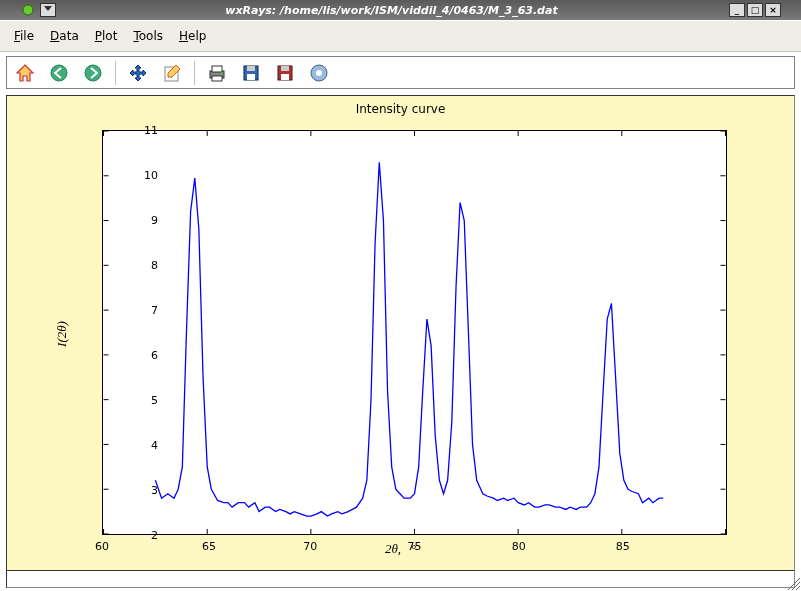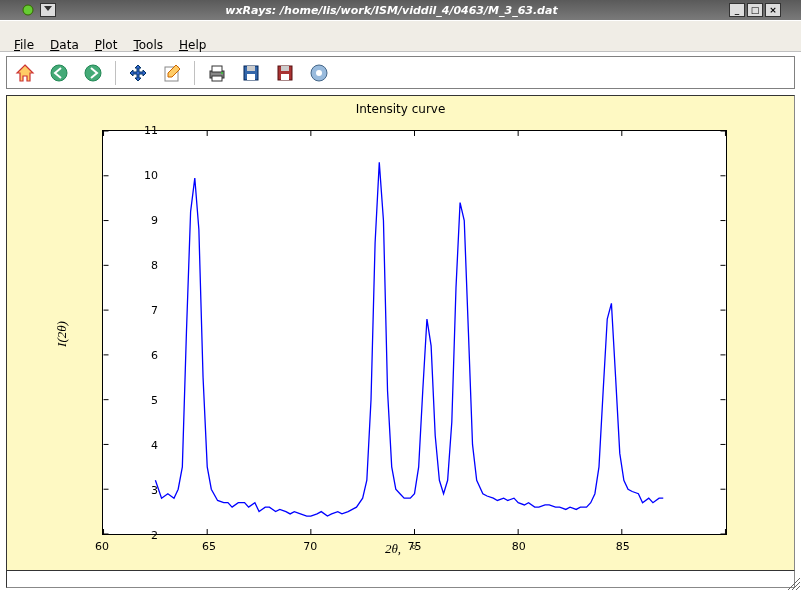--- a/index.html
+++ b/index.html
@@ -30,21 +30,21 @@
     margin-left: 2px;
     display: flex; align-items: center; justify-content: center;
     font-size: 9px; color: #000;
   }
   .menubar {
     height: 22px;
     background: #f0ede6;
     border-top: 1px solid #fff;
     border-bottom: 1px solid #c0c0c0;
     display: flex;
-    align-items: flex-start;
+    align-items: center;
     padding: 15px 6px;
   }
   .menu-item {
     padding: 2px 8px;
     font-size: 12px;
     color: #000;
   }
   .menu-item .ul { text-decoration: underline; }
   .toolbar {
     height: 33px;

